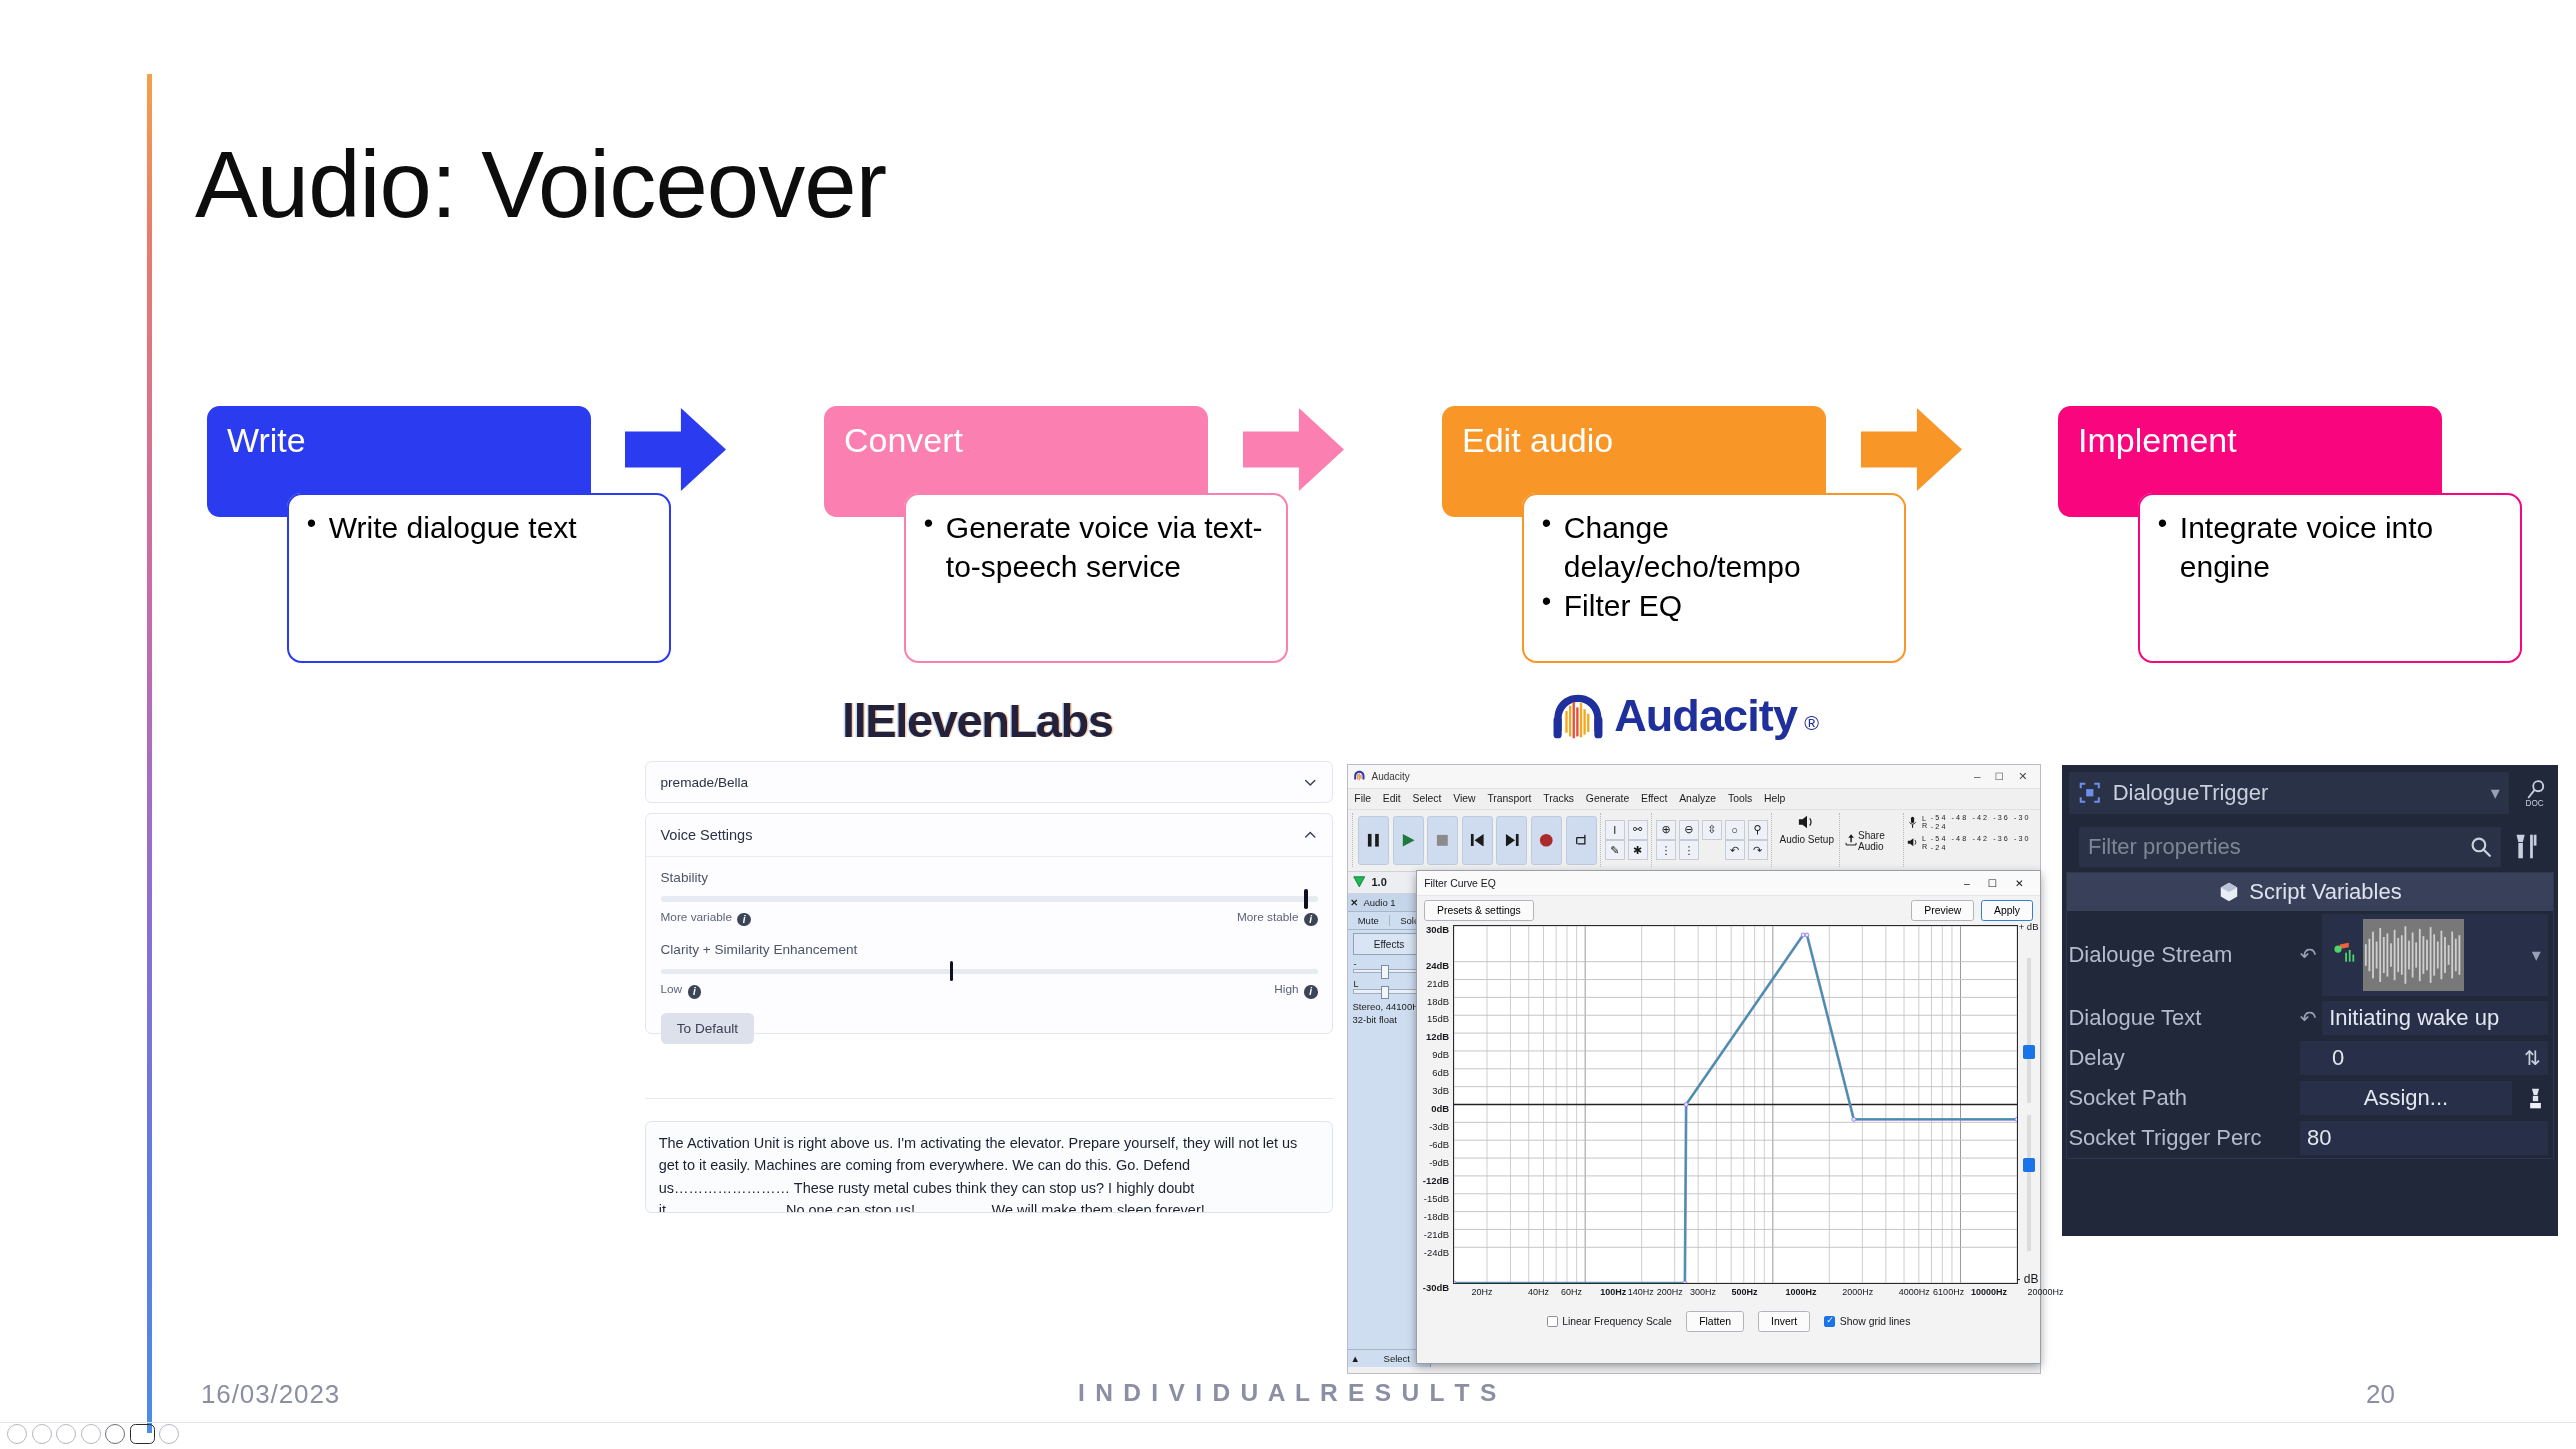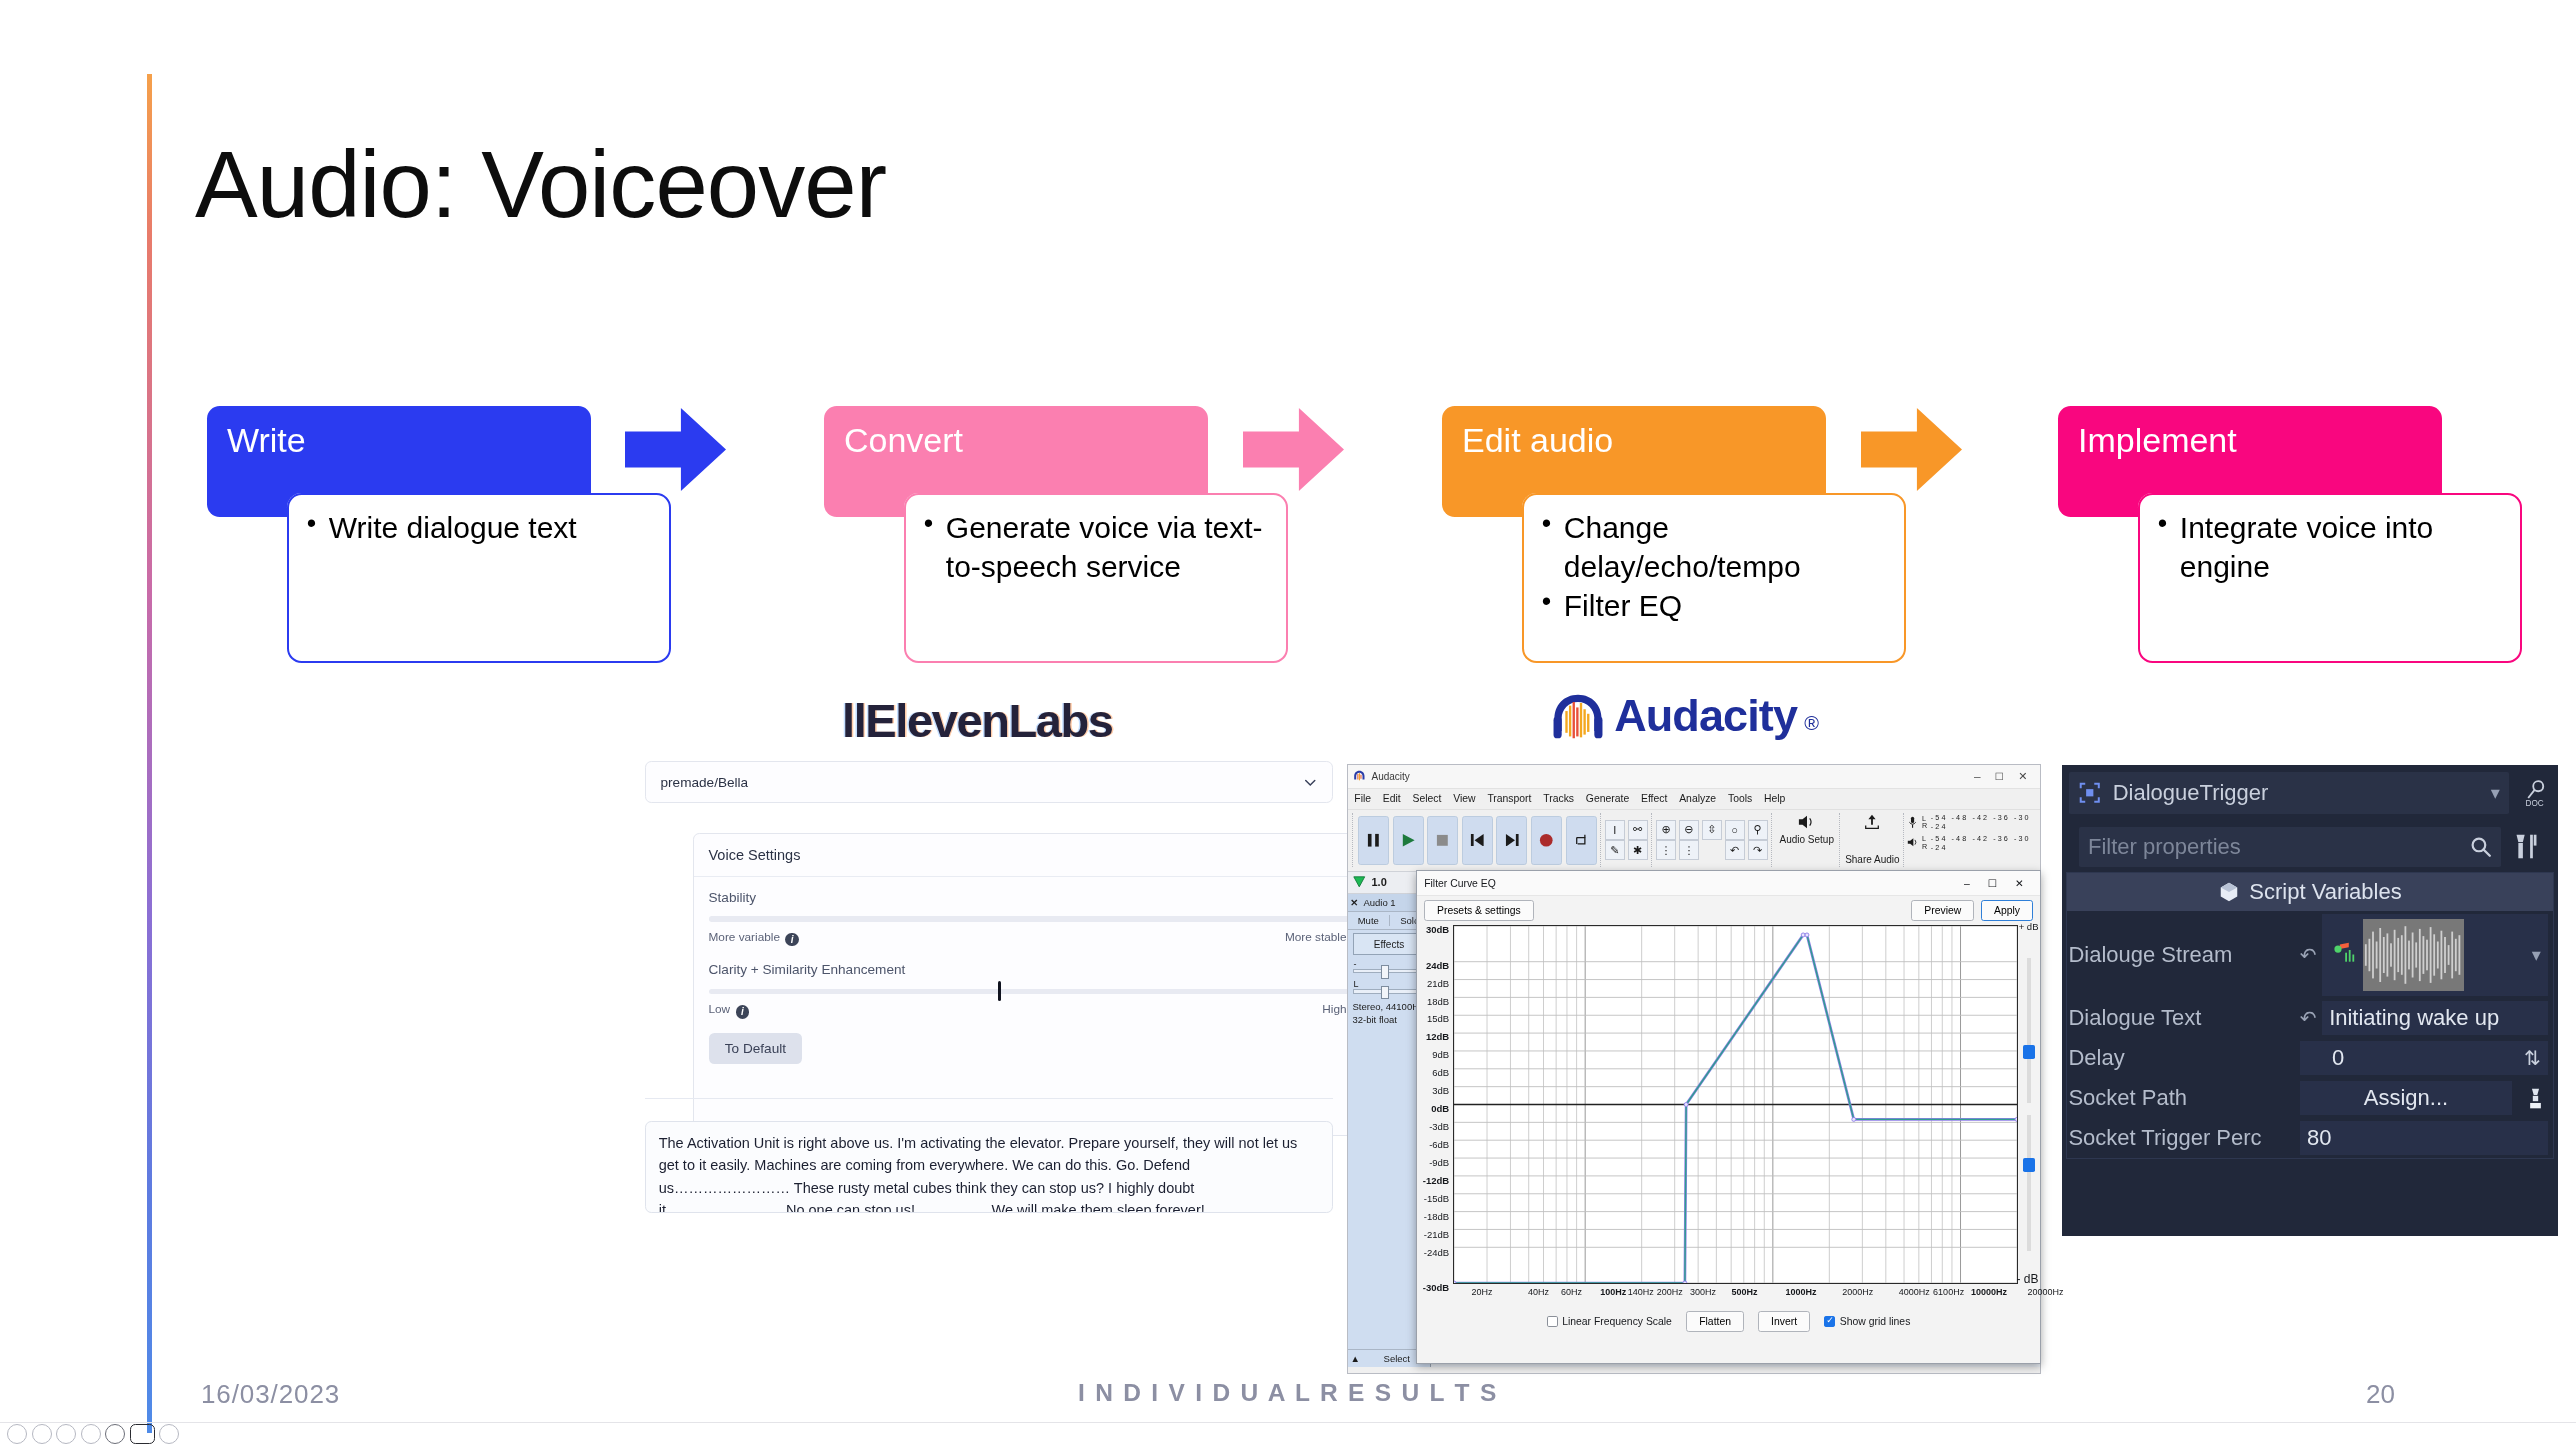--- a/index.html
+++ b/index.html
@@ -33,21 +33,21 @@
   .logo-wrap{ position:absolute; }
   .el-logo{ font-size:47px; font-weight:700; color:#24223a; letter-spacing:-1.4px;
     text-shadow:1.4px 0 0 rgba(255,140,60,.45), -1.4px 0 0 rgba(90,160,255,.35); white-space:nowrap; }
   .aud-logo{ font-size:45px; font-weight:700; color:#1f2f9b; letter-spacing:-0.9px; white-space:nowrap; }
 
   
   #el-panel{ position:absolute; left:645px; top:761px; width:688px; height:453px;
     background:#fff; font-size:13.6px; color:#2b3245; }
   .el-card{ border:0.9px solid #e3e6ee; border-radius:6.3px; background:#fdfdff; }
   #el-voice-select{ position:absolute; left:0; top:0; width:688px; height:42px; padding:11.8px 14.5px; }
-  #el-settings{ position:absolute; left:0; top:72px; width:688px; height:303px;margin-left:48px; }
+  #el-settings{ position:absolute; left:0; top:52px; width:688px; height:221px; }
   #el-settings-head{ height:43px; border-bottom:0.9px solid #e9ecf3; padding:12.7px 14.5px; font-size:14.5px; }
   .el-label{ font-size:13.6px; color:#4d556b; }
   .slider-track{ height:5.4px; background:#e8eaf2; border-radius:2.7px; position:relative; }
   .slider-thumb{ position:absolute; top:-7.2px; width:3.6px; height:20px; background:#10131f; border-radius:1.8px; }
   .el-ends{ display:flex; justify-content:space-between; font-size:11.8px; color:#5b6278; margin-top:8.2px; }
   .info-dot{ display:inline-block; width:13.6px; height:13.6px; border-radius:50%; background:#3c4458;
     color:#fff; font-size:10px; line-height:13.6px; text-align:center; font-style:italic; font-weight:700;
     vertical-align:-1.8px; margin-left:5.4px; }
   #el-default-btn{ background:#dde1ec; border:none; border-radius:5.4px; padding:8.2px 16.3px; font-size:13.6px; color:#3a4157; }
   #el-text-box{ position:absolute; left:0; top:360px; width:688px; height:92px;
@@ -352,21 +352,21 @@
     </div>
 
     <div class="tb-group" style="flex-direction:column;width:74px;">
       <svg width="20" height="18" viewBox="0 0 22 20">
         <path d="M2 7 H6 L11 3 V17 L6 13 H2 Z" fill="#1b1b1b"></path>
         <path d="M14 6 Q17 10 14 14" stroke="#1b1b1b" stroke-width="1.3" fill="none"></path>
       </svg>
       <span style="font-size:10px;margin-top:2.7px;">Audio Setup</span>
     </div>
 
-    <div class="tb-group" style="flex-direction:column;width:69px;gap:20px;">
+    <div class="tb-group" style="width:69px;">
       <svg width="18" height="18" viewBox="0 0 20 20">
         <path d="M10 2 L14 7 H11 V13 H9 V7 H6 Z" fill="#1b1b1b"></path>
         <path d="M3 14 V17 H17 V14" stroke="#1b1b1b" stroke-width="1.4" fill="none"></path>
       </svg>
       <span style="font-size:10px;margin-top:2.7px;">Share Audio</span>
     </div>
 
     <div class="tb-group" style="flex-direction:column;gap:2.7px;">
       <div style="display:flex;align-items:center;gap:3.6px;">
         <svg width="12.7" height="14.5" viewBox="0 0 14 16">

